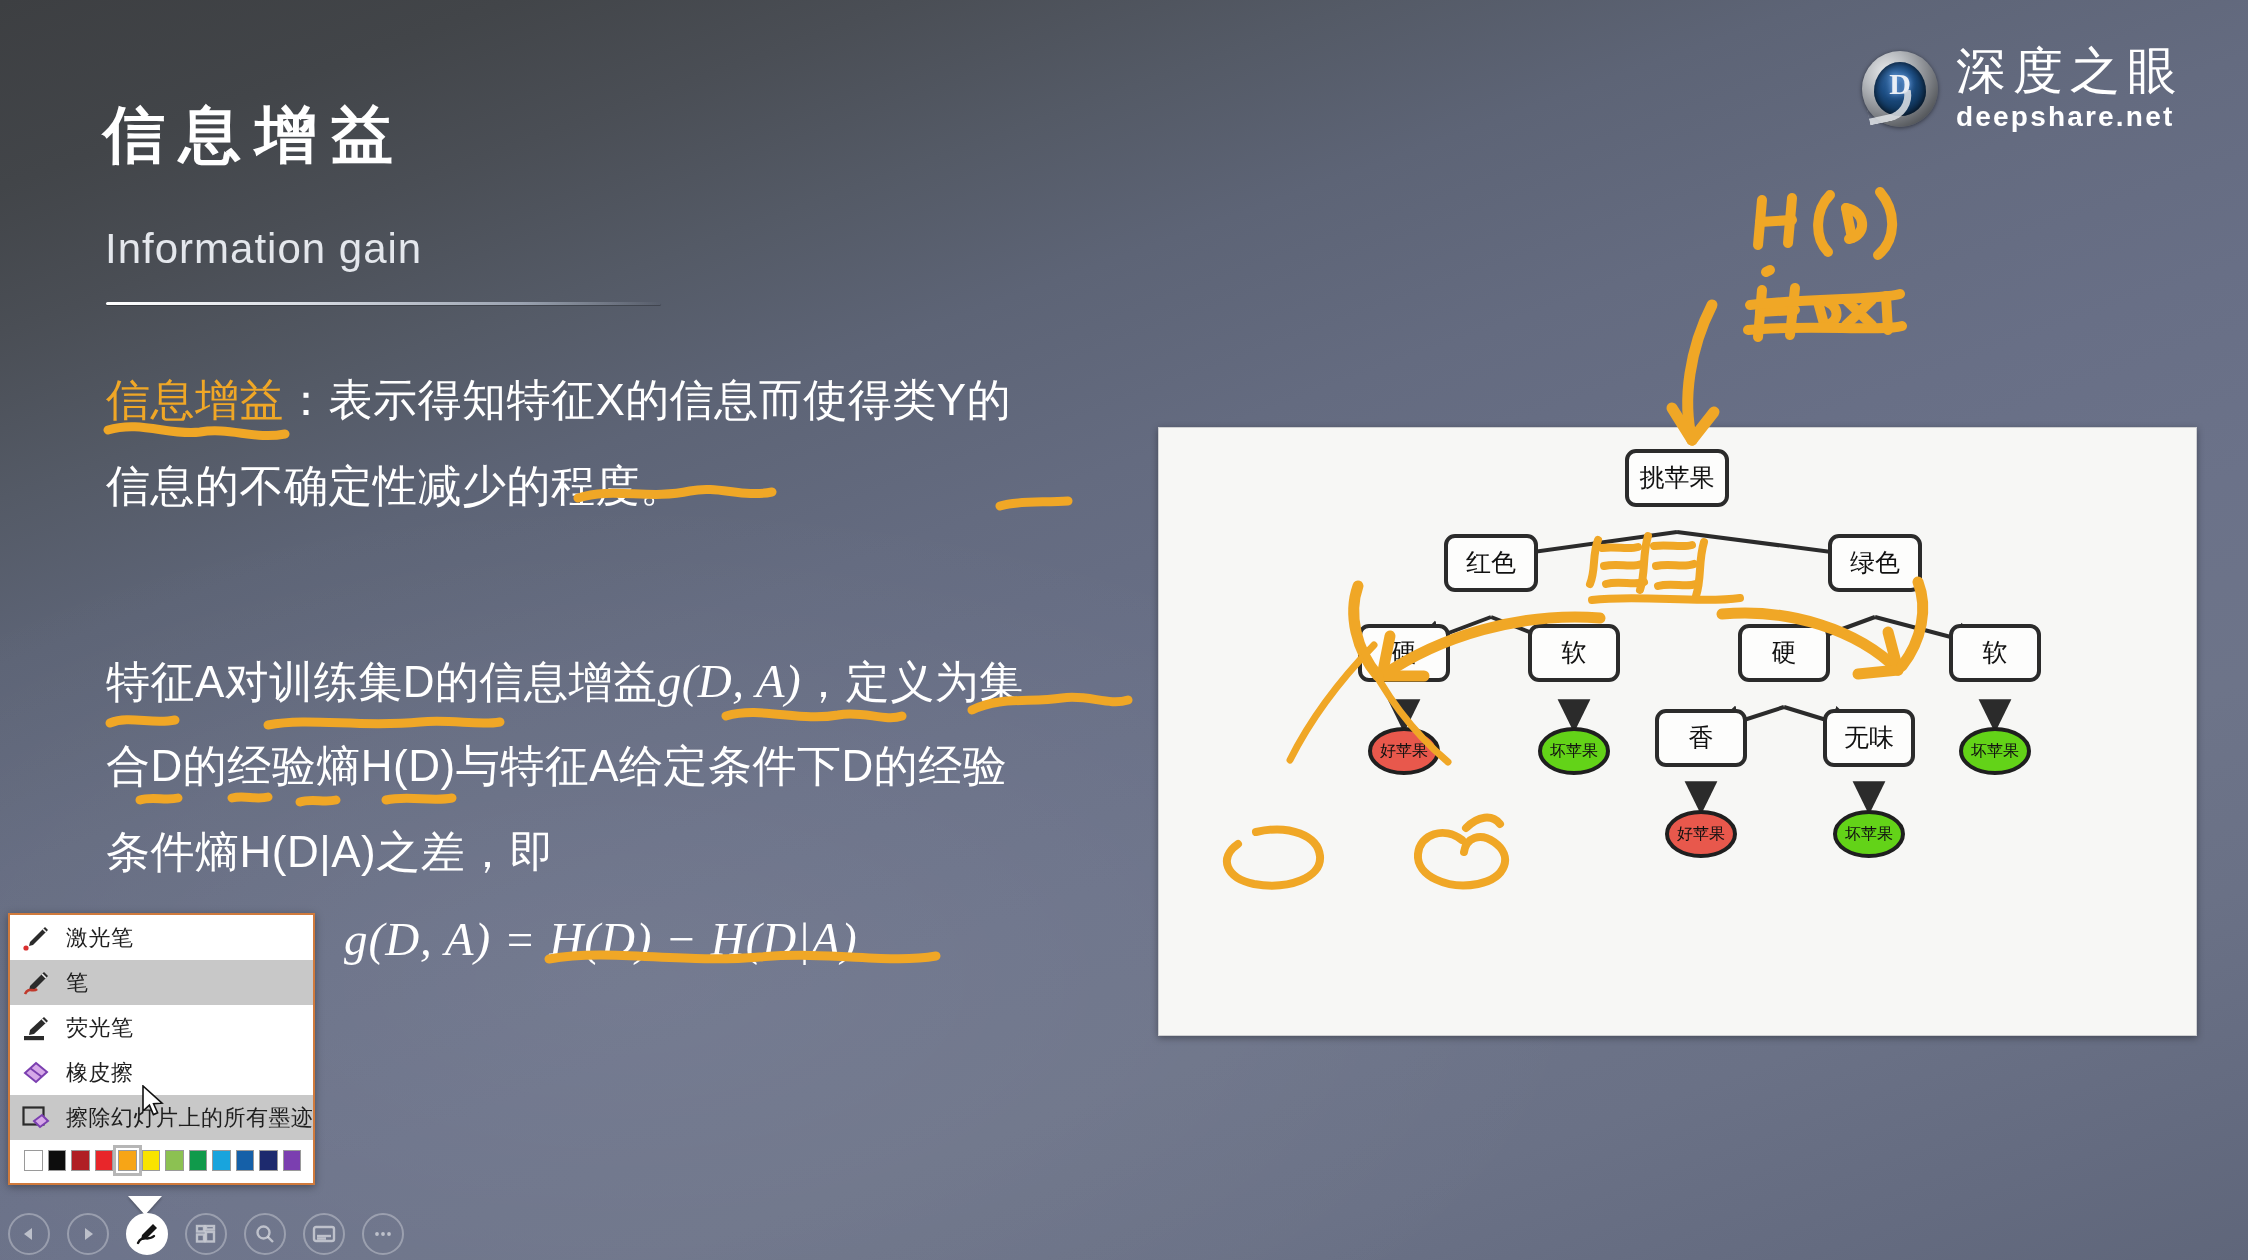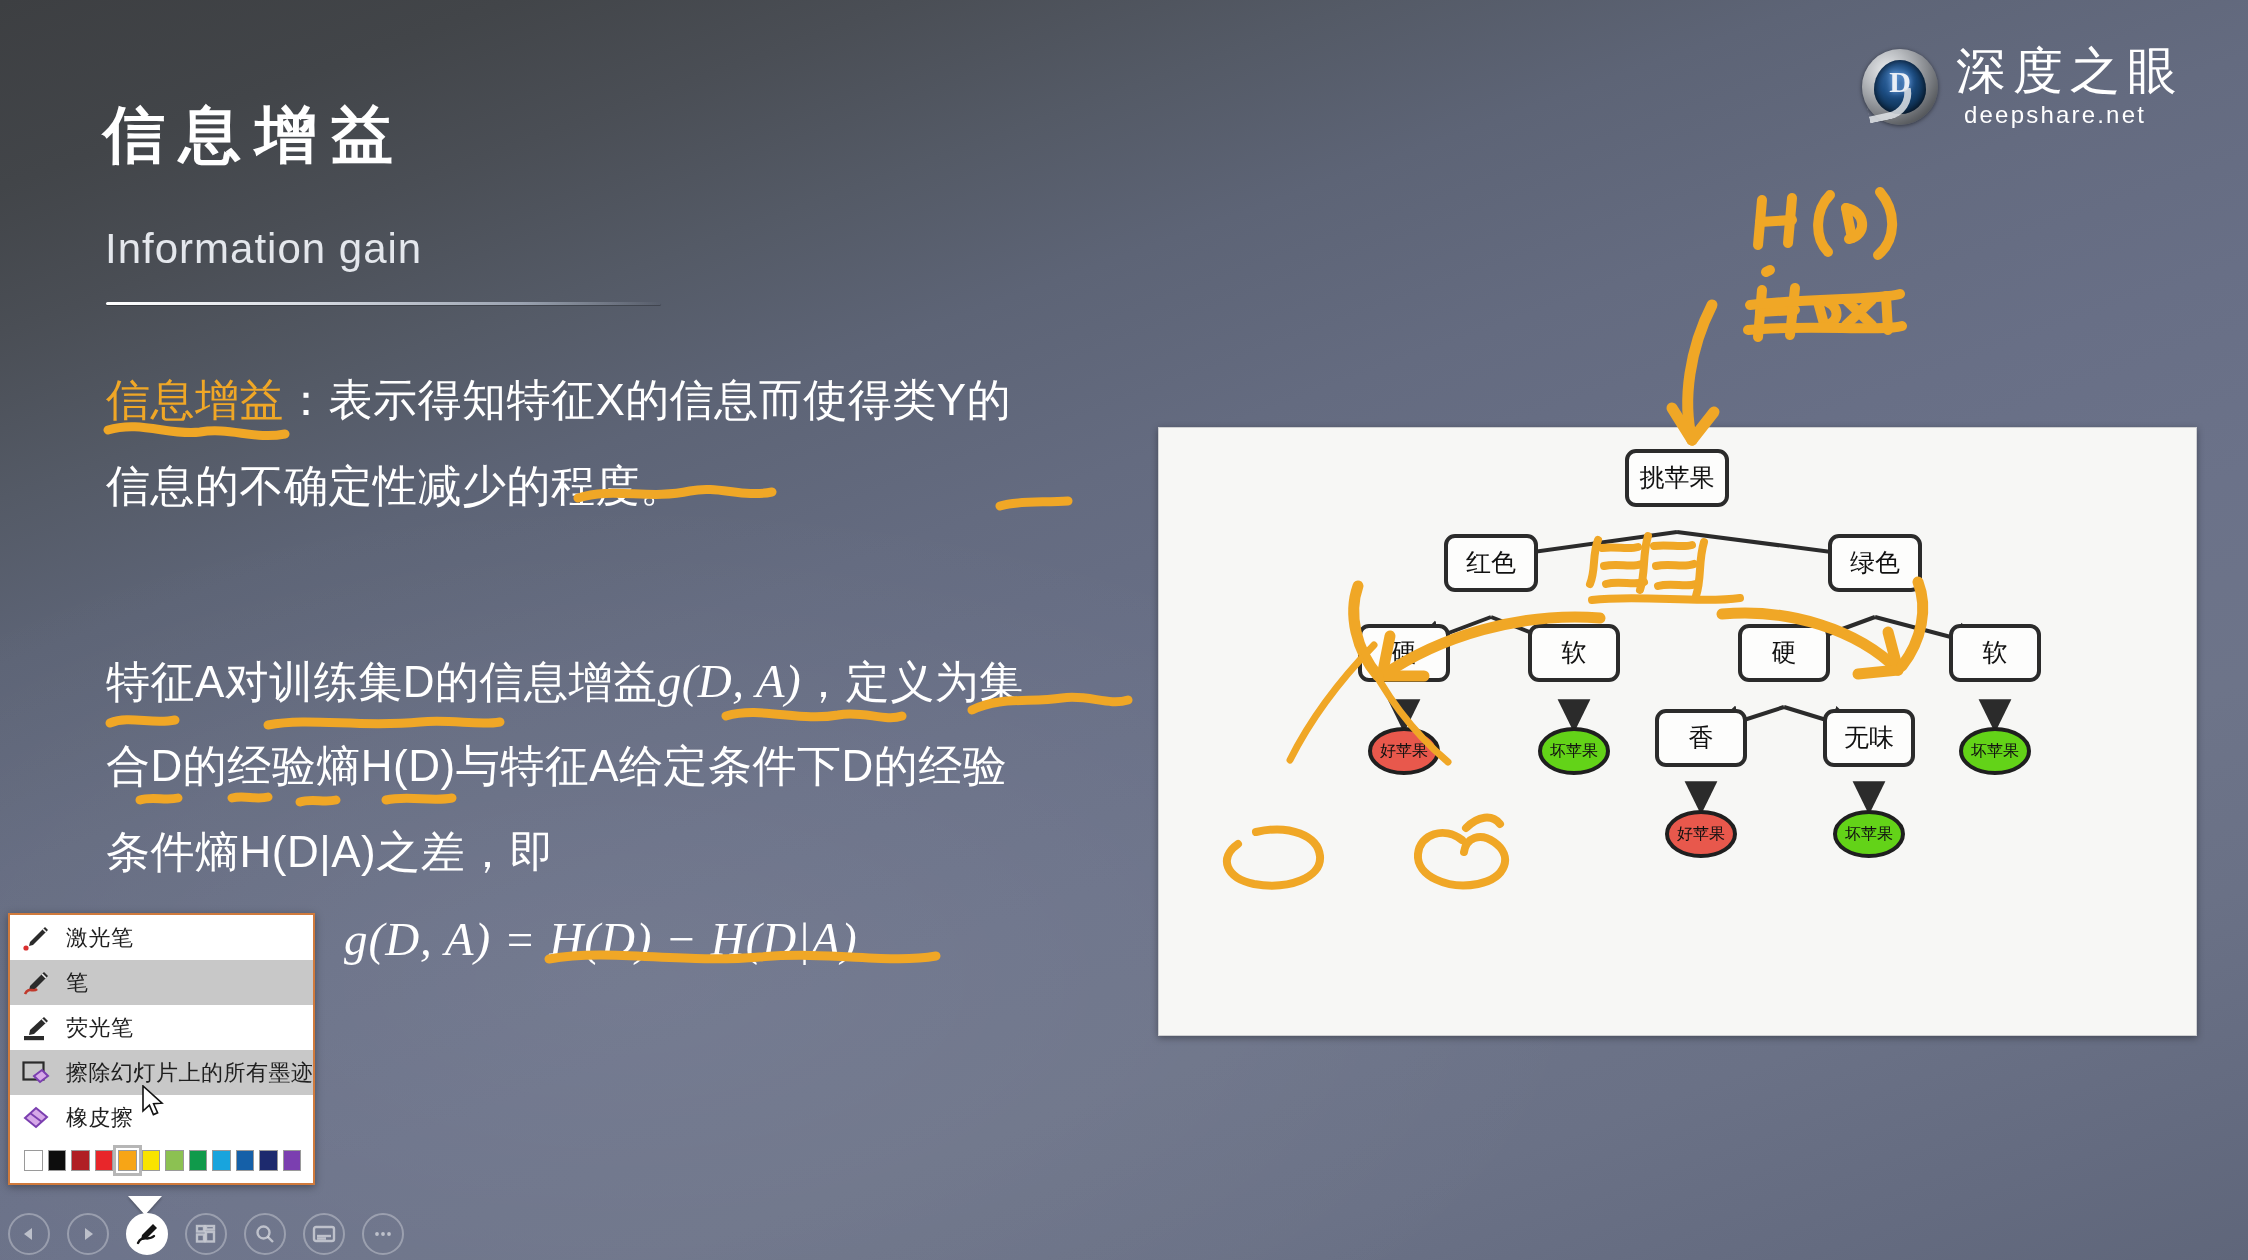--- a/index.html
+++ b/index.html
@@ -35,21 +35,21 @@
   .logo-emblem .inner{position:absolute;left:12px;top:11px;width:52px;height:54px;border-radius:50% 50% 50% 50%/55% 55% 45% 45%;
     background:radial-gradient(circle at 40% 30%, #3a6ea8 0%, #1e4f86 35%, #123a63 62%, #071a30 100%);
     box-shadow:inset 0 0 8px rgba(0,0,0,.8);}
   .logo-emblem .dletter{position:absolute;left:0;right:0;top:16px;text-align:center;color:#e9eef6;
     font-family:"Liberation Serif","DejaVu Serif",serif;font-weight:bold;font-size:30px;
     text-shadow:0 0 6px rgba(140,190,255,.9);}
   .logo-emblem .swoosh{position:absolute;left:5px;bottom:6px;width:40px;height:20px;border-radius:0 0 40px 0;
     border-right:7px solid rgba(225,228,232,.85);border-bottom:7px solid rgba(225,228,232,.85);
     transform:rotate(-12deg);}
   .logo-text .cn{color:#fff;font-size:50px;letter-spacing:7px;line-height:1;font-weight:500;}
-  .logo-text .en{color:#fff;font-size:24px;letter-spacing:2.2px;font-weight:normal;margin-top:7px;line-height:1;margin-left:8px;}
+  .logo-text .en{color:#fff;font-size:28px;letter-spacing:2.2px;font-weight:bold;margin-top:7px;line-height:1;}
 
   
   #title{position:absolute;left:103px;top:104px;color:#fff;font-size:62px;letter-spacing:14px;font-weight:600;line-height:1;}
   #subtitle{position:absolute;left:105px;top:228px;color:#e4e7ec;font-size:42px;font-weight:300;letter-spacing:1px;line-height:1;}
   #title-rule{position:absolute;left:106px;top:302px;width:555px;height:3px;
     background:linear-gradient(90deg,#ffffff 0%,#d9dde4 35%,#9aa2b0 75%,rgba(150,158,172,0) 100%);
     border-radius:2px;box-shadow:0 1px 0 rgba(0,0,0,.25);}
 
   
   .body-line{position:absolute;color:#fff;font-size:44px;letter-spacing:.5px;white-space:nowrap;line-height:1;}
@@ -338,38 +338,38 @@
     <span class="menu-icon">
       <svg viewBox="0 0 30 28" width="30" height="28">
         <path d="M23,3 L27,7 L13,20 L8,21 L9,16 Z" fill="#2b2b2b"></path>
         <path d="M21,5 L25,9" stroke="#f2f2f2" stroke-width="1.6"></path>
         <rect x="3" y="22" width="20" height="4.2" fill="#2b2b2b"></rect>
       </svg>
     </span>
     <span class="menu-label">荧光笔</span>
   </div>
 
+  <div class="menu-item">
+    <span class="menu-icon">
+      <svg viewBox="0 0 30 28" width="30" height="28">
+        <path d="M15,4 L26,13 L15,23 L4,14 Z" fill="#d6a8e8" stroke="#7b3fb0" stroke-width="2"></path>
+        <path d="M9,9 L21,18" stroke="#7b3fb0" stroke-width="1.8"></path>
+      </svg>
+    </span>
+    <span class="menu-label">橡皮擦</span>
+  </div>
+
   <div class="menu-item selected">
     <span class="menu-icon">
       <svg viewBox="0 0 30 28" width="30" height="28">
         <rect x="2.5" y="3.5" width="20" height="17" fill="none" stroke="#2b2b2b" stroke-width="2.2"></rect>
         <path d="M13,17 L21,11 L27,17 L19,23 Z" fill="#d6a8e8" stroke="#7b3fb0" stroke-width="2"></path>
       </svg>
     </span>
     <span class="menu-label">擦除幻灯片上的所有墨迹</span>
-  </div>
-
-  <div class="menu-item">
-    <span class="menu-icon">
-      <svg viewBox="0 0 30 28" width="30" height="28">
-        <path d="M15,4 L26,13 L15,23 L4,14 Z" fill="#d6a8e8" stroke="#7b3fb0" stroke-width="2"></path>
-        <path d="M9,9 L21,18" stroke="#7b3fb0" stroke-width="1.8"></path>
-      </svg>
-    </span>
-    <span class="menu-label">橡皮擦</span>
   </div>
 
   <div class="swatch-row">
     <span class="swatch" style="background:#ffffff"></span>
     <span class="swatch" style="background:#0d0d0d"></span>
     <span class="swatch" style="background:#b01f24"></span>
     <span class="swatch" style="background:#e8262a"></span>
     <span class="swatch active" style="background:#f7a516"></span>
     <span class="swatch" style="background:#f9e300"></span>
     <span class="swatch" style="background:#8cc152"></span>

